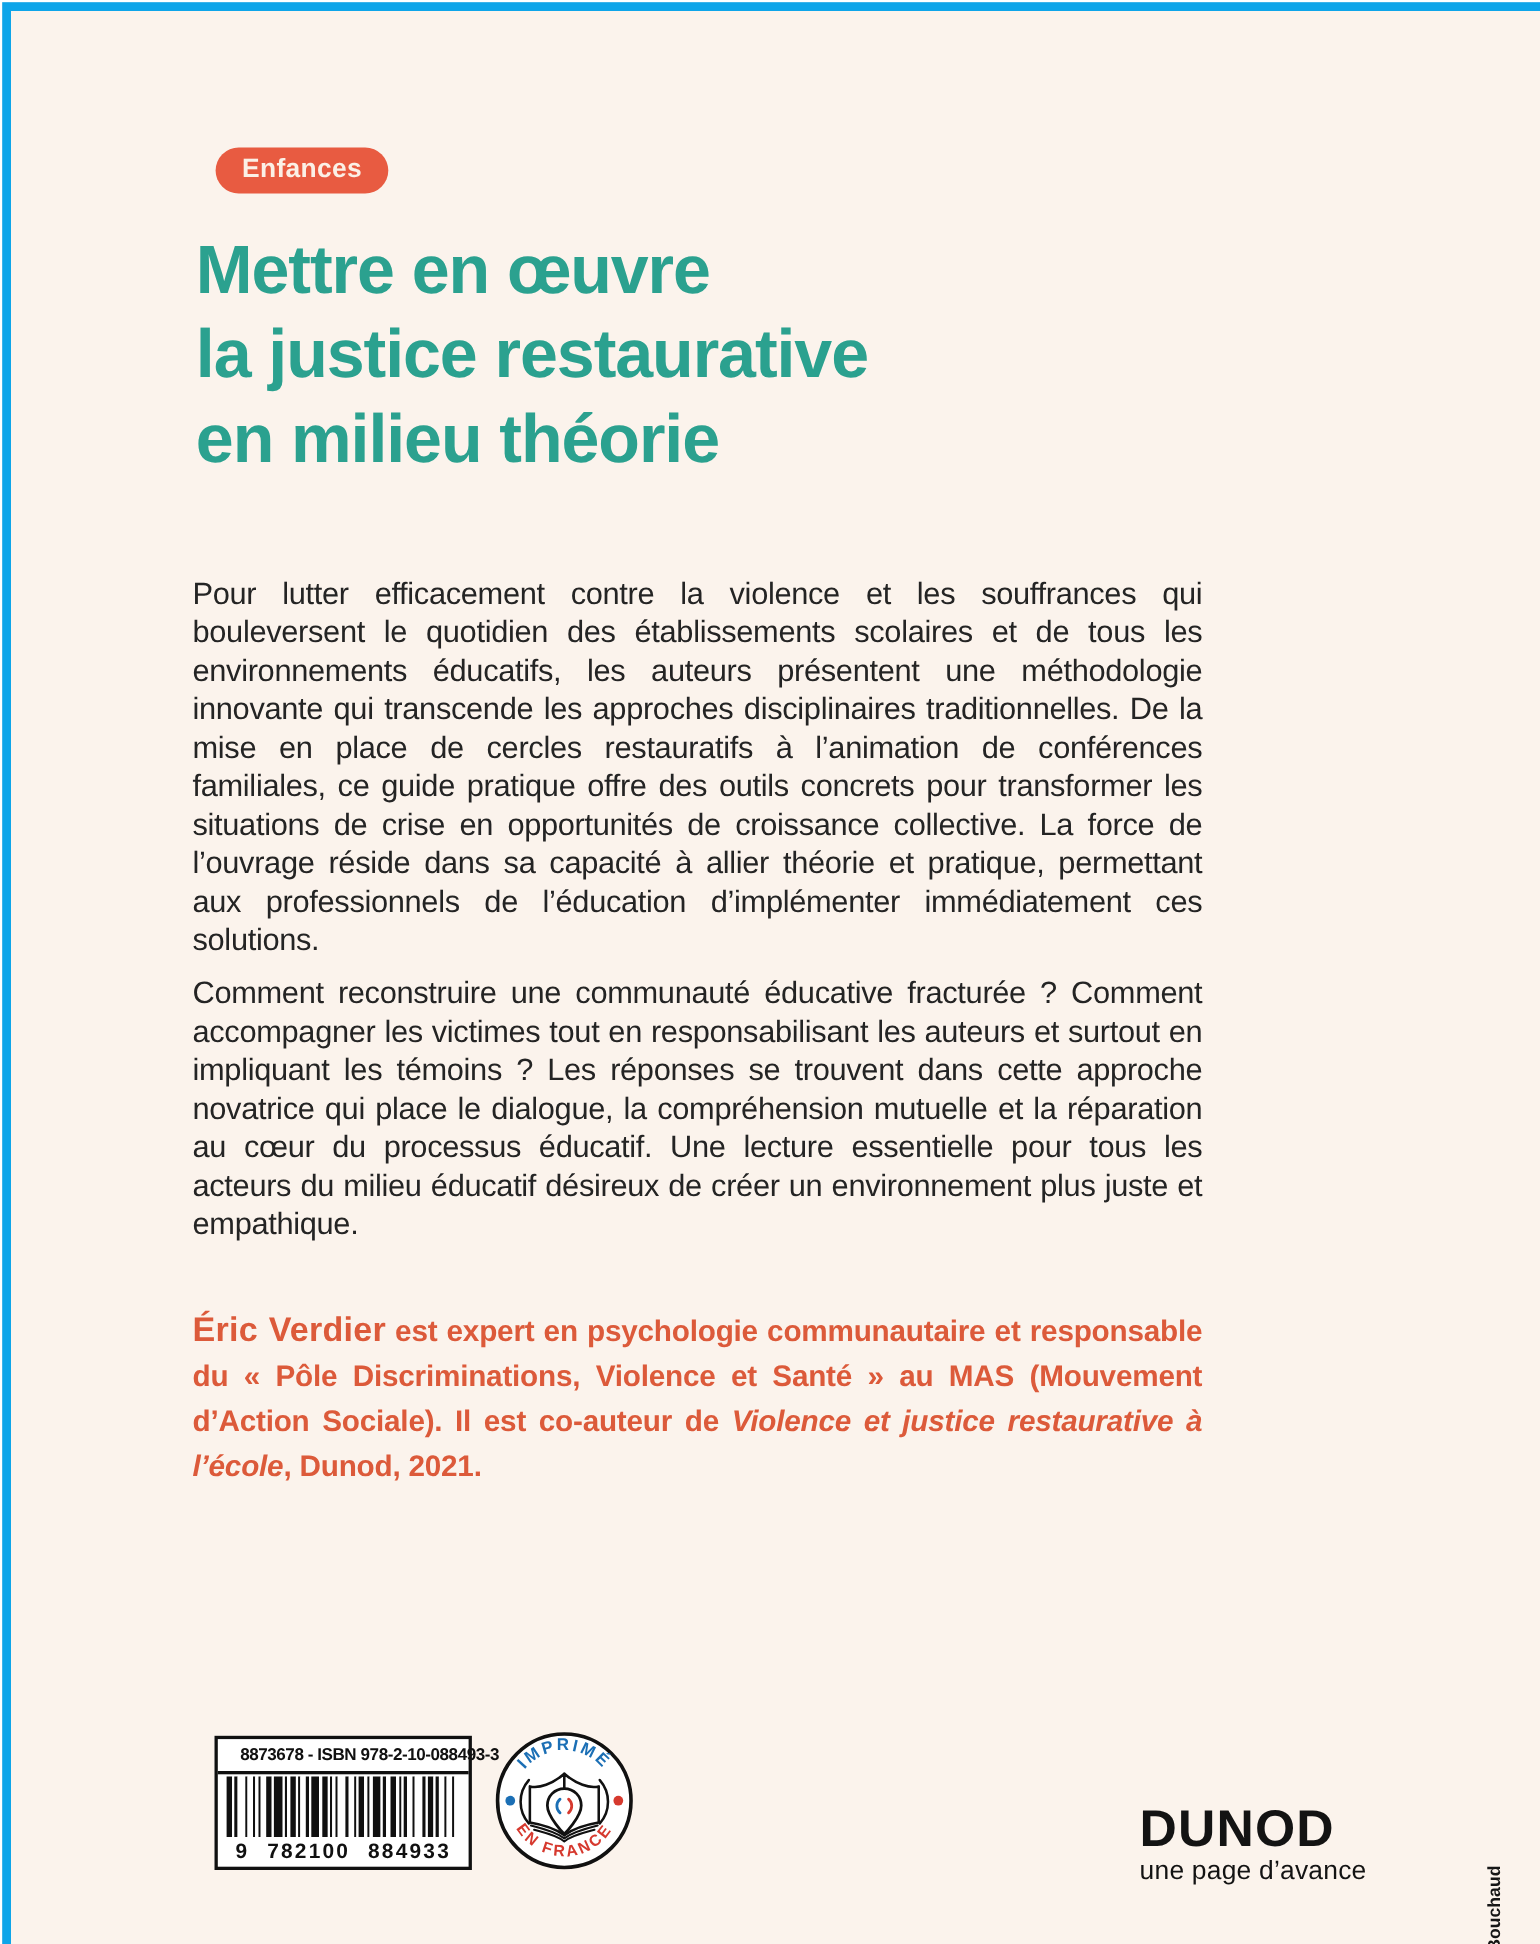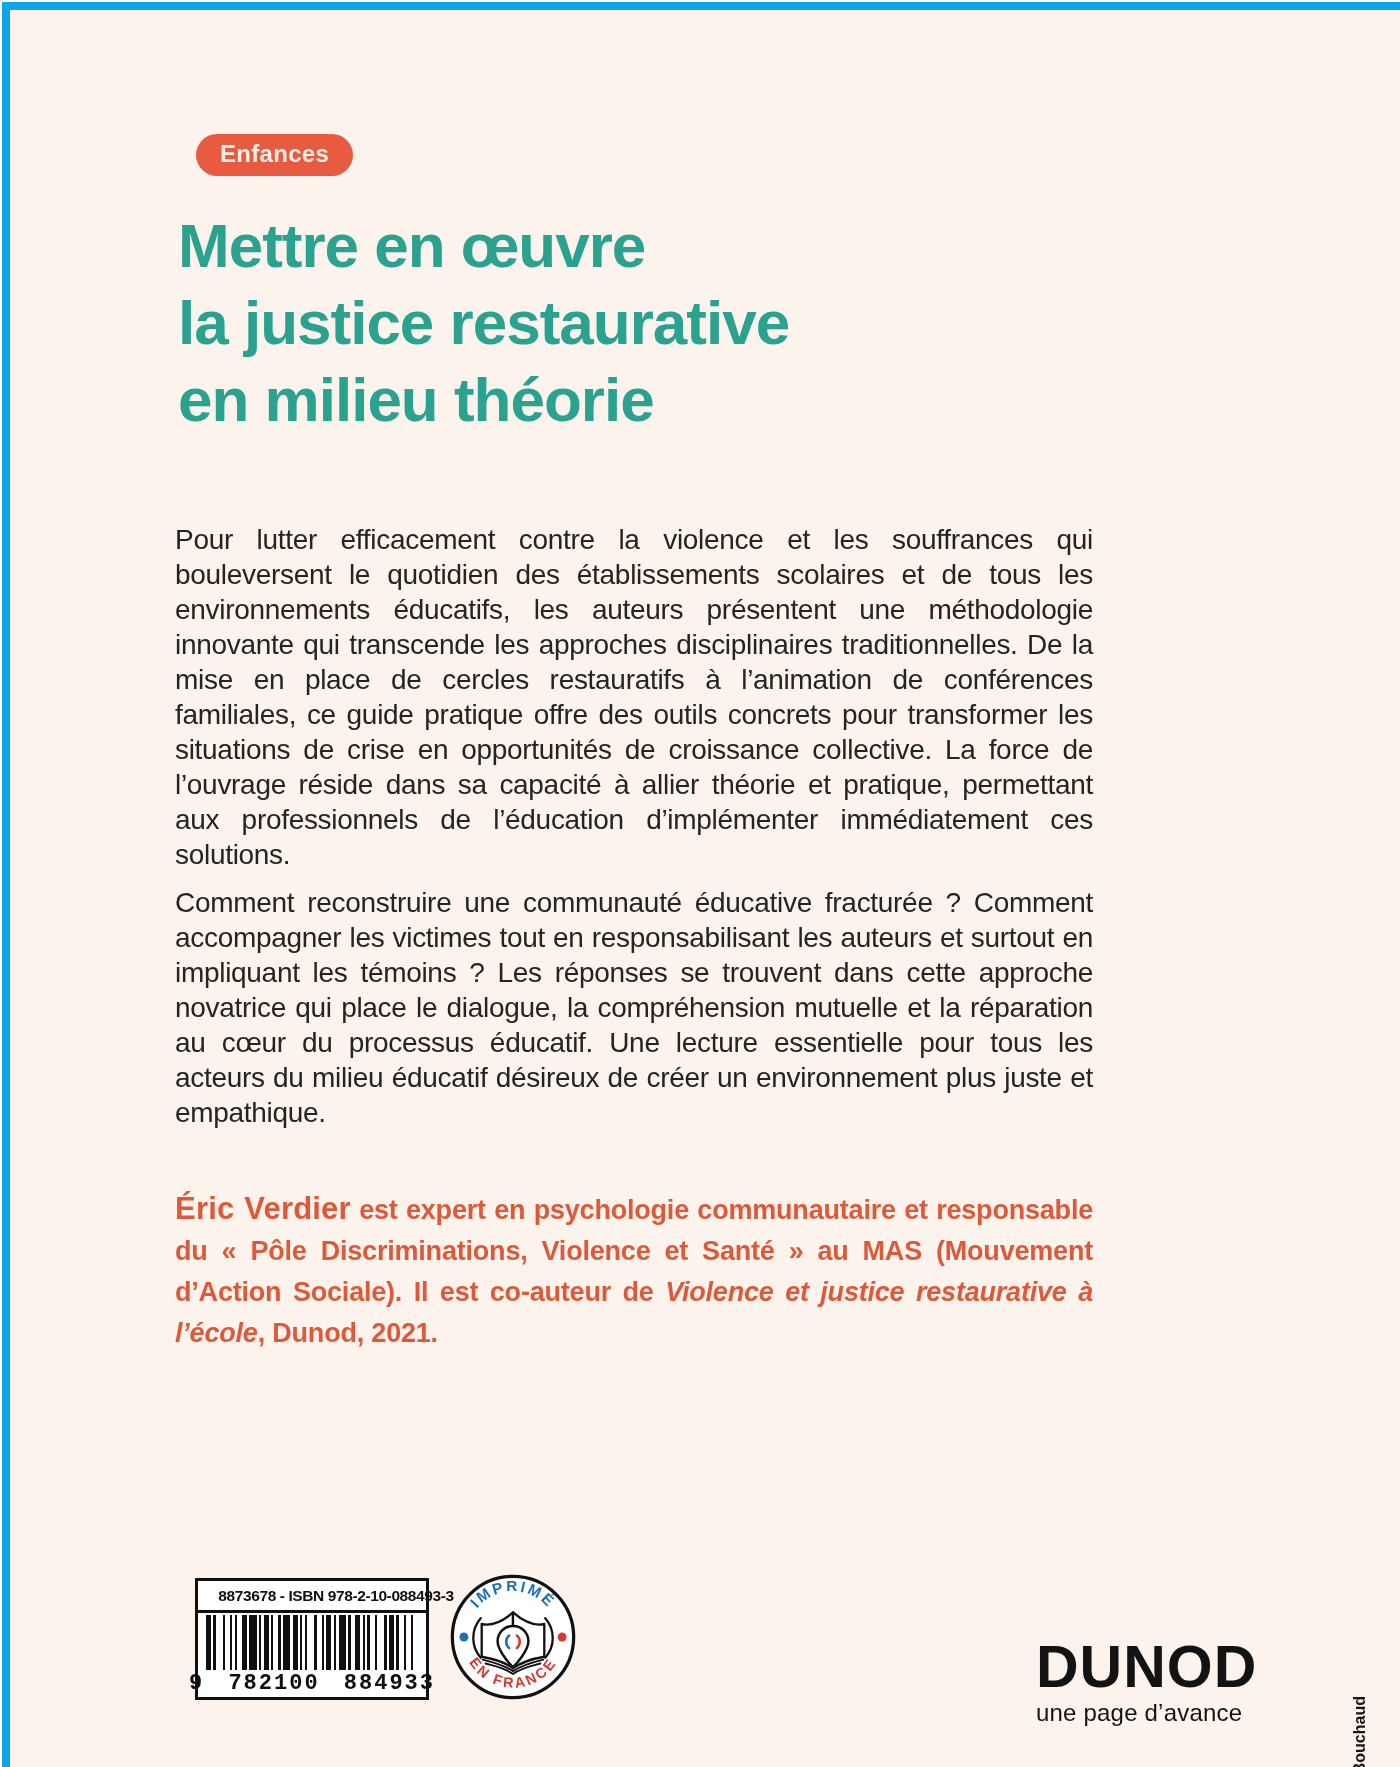--- a/index.html
+++ b/index.html
@@ -56,30 +56,30 @@
   }
   .barcode-bars{
     flex:1;display:flex;align-items:stretch;justify-content:center;
     padding:2px 8px 0 8px;overflow:hidden;
   }
   .barcode-bars span{display:block;height:100%;}
   .barcode-bars .b{background:#101010;}
   .barcode-bars .w{background:#ffffff;}
   .barcode-digits{
     flex:0 0 27px;display:flex;align-items:center;justify-content:center;
-    font-family:Liberation Mono, monospace;
-    font-size:22px;font-weight:700;letter-spacing:2px;word-spacing:9px;
+    font-family:Liberation Sans, sans-serif;
+    font-size:19px;font-weight:700;letter-spacing:2px;word-spacing:9px;
     color:#101010;white-space:nowrap;
   }
   
   .stamp{position:absolute;left:438px;top:1562px;}
   
   .publisher{position:absolute;left:1026px;top:1628px;color:#131313;}
   .publisher-name{
-    font-size:59px;font-weight:800;letter-spacing:1px;line-height:1;
+    font-size:47px;font-weight:800;letter-spacing:1px;line-height:1;
   }
   .publisher-tagline{
     font-size:24px;font-weight:400;letter-spacing:.2px;margin-top:2px;
   }
   
   .credit{
     position:absolute;right:34px;bottom:74px;
     transform:rotate(-90deg);transform-origin:100% 100%;
     white-space:nowrap;
     font-size:16px;font-weight:700;color:#161616;letter-spacing:0;

